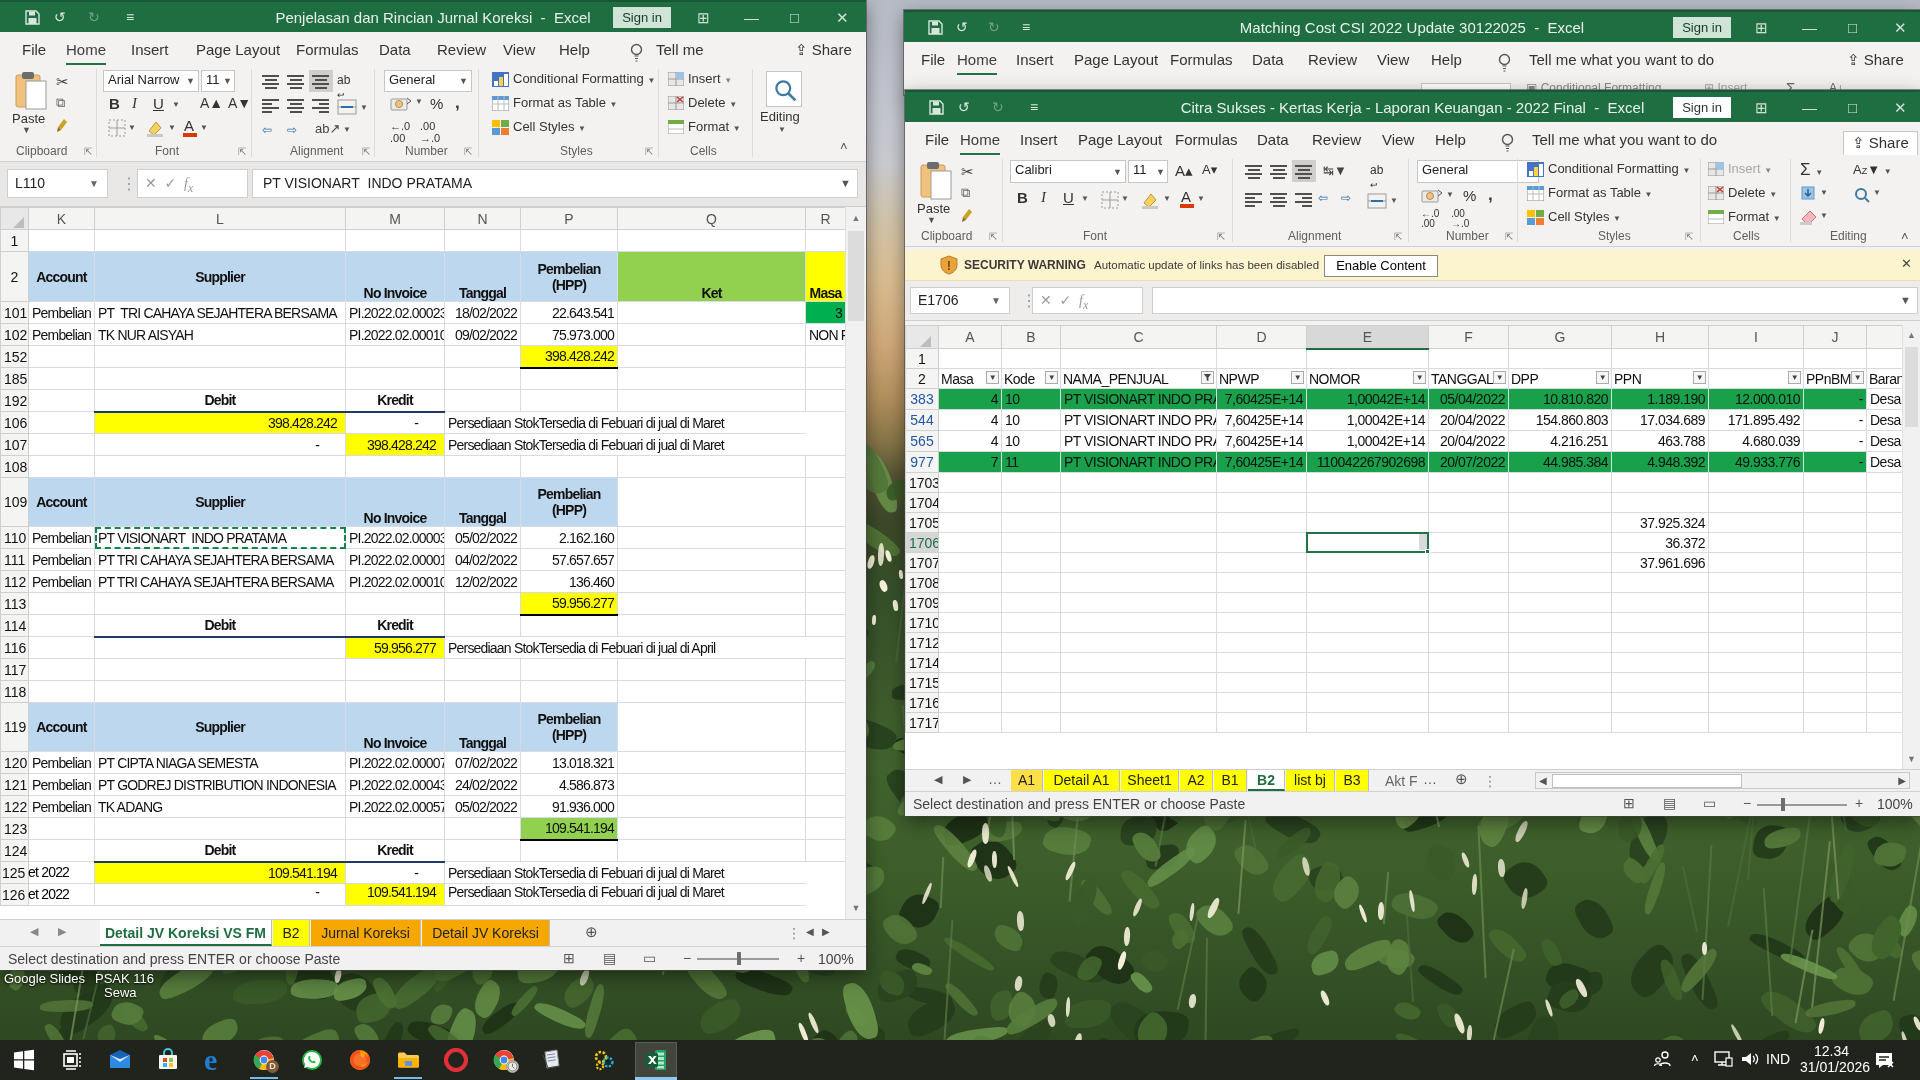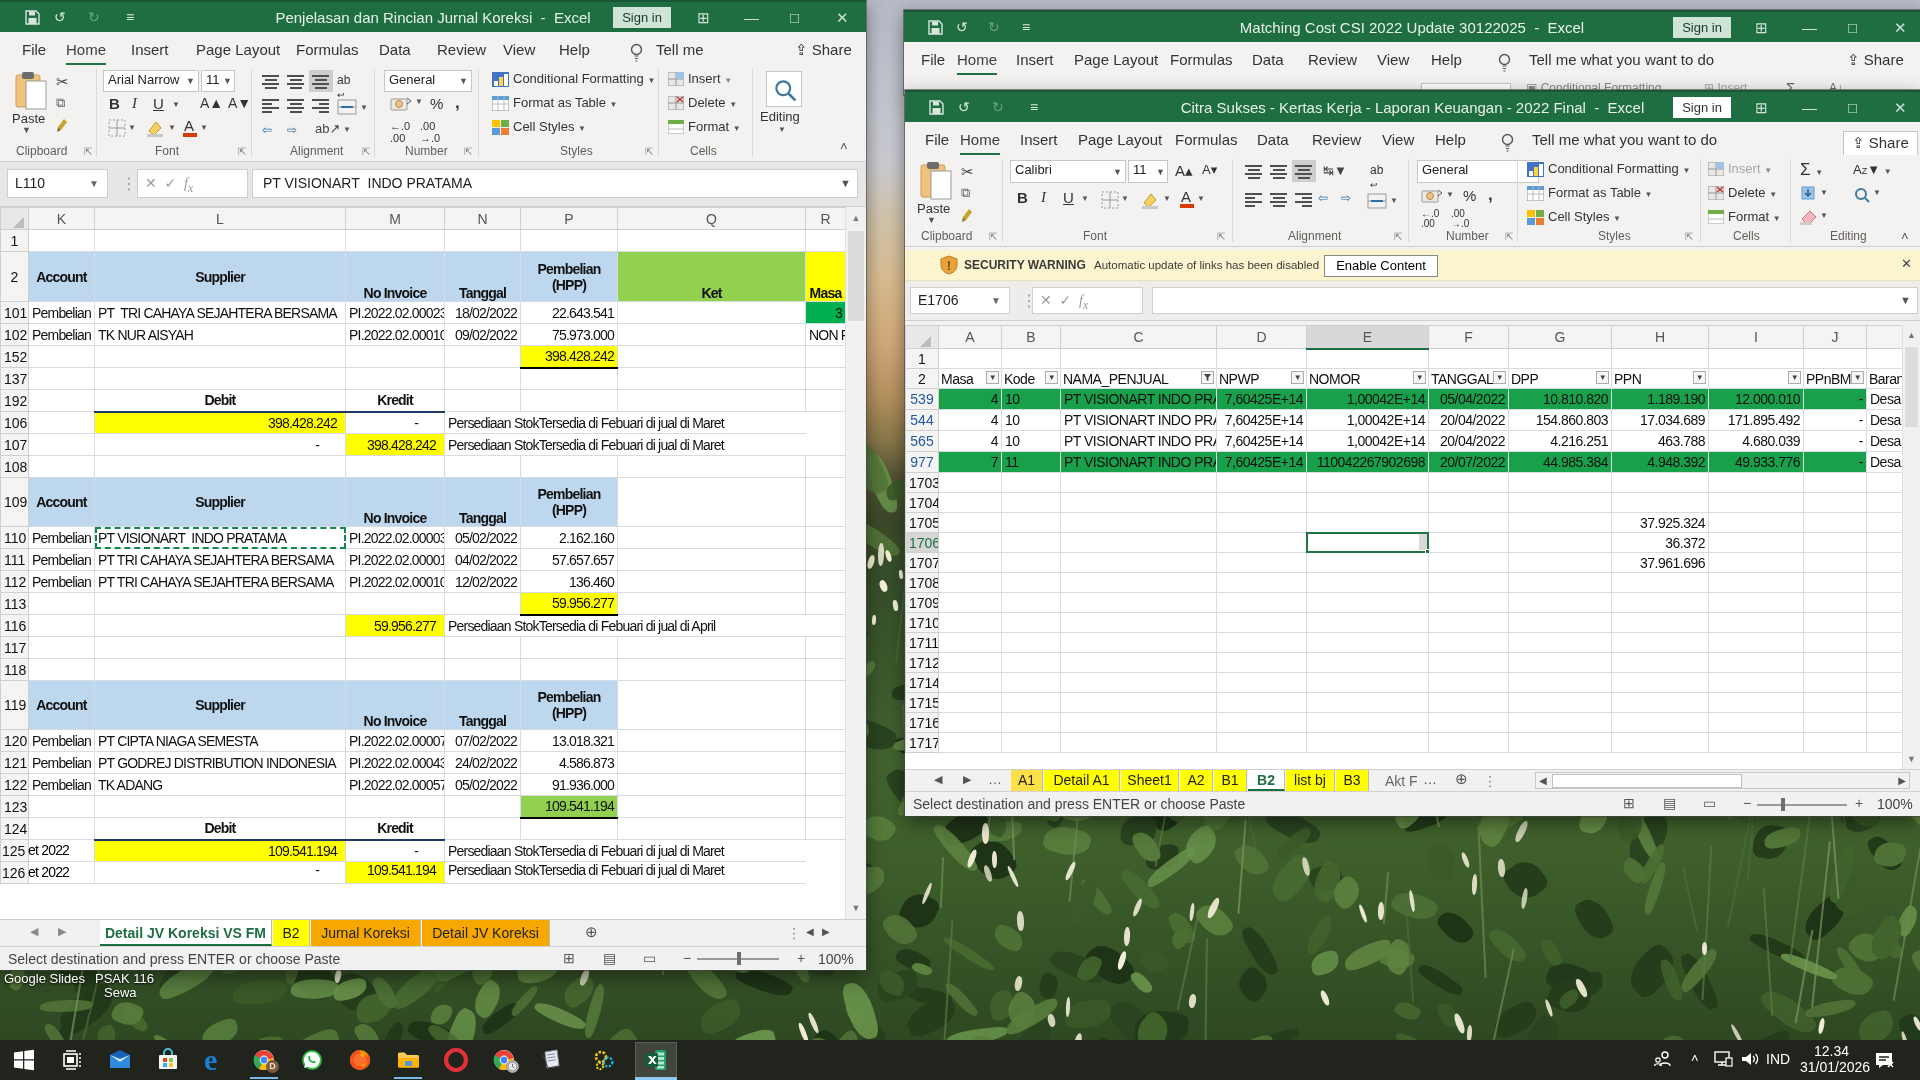--- a/index.html
+++ b/index.html
@@ -1255,21 +1255,21 @@
             <td class="gut">152</td>
             <td></td>
             <td></td>
             <td></td>
             <td></td>
             <td class="num" style="background:#ffff00;border-top:1px solid #000;border-bottom:2px solid #000">398.428.242</td>
             <td></td>
             <td></td>
           </tr>
           <tr style="height:22px">
-            <td class="gut">137</td>
+            <td class="gut">185</td>
             <td></td>
             <td></td>
             <td></td>
             <td></td>
             <td></td>
             <td></td>
             <td></td>
           </tr>
           <tr style="height:22px">
             <td class="gut">192</td>
@@ -1345,20 +1345,30 @@
             <td></td>
             <td></td>
           </tr>
           <tr style="height:22px">
             <td class="gut">113</td>
             <td></td>
             <td></td>
             <td></td>
             <td></td>
             <td class="num" style="background:#ffff00;border-top:1px solid #000;border-bottom:2px solid #000">59.956.277</td>
+            <td></td>
+            <td></td>
+          </tr>
+          <tr style="height:22px">
+            <td class="gut">114</td>
+            <td></td>
+            <td class="ctr dkb" style="font-weight:700;border-bottom:2px solid #1f3864">Debit</td>
+            <td class="ctr dkb" style="font-weight:700;border-bottom:2px solid #1f3864">Kredit</td>
+            <td></td>
+            <td></td>
             <td></td>
             <td></td>
           </tr>
           <tr style="height:22px">
             <td class="gut">116</td>
             <td></td>
             <td class="num" style="padding-right:8px"></td>
             <td class="num" style="background:#ffff00;padding-right:8px">59.956.277</td>
             <td colspan="3" style="border-right:none">Persediaan StokTersedia di Febuari di jual di April</td>
           </tr>
@@ -1836,21 +1846,21 @@
               <span style="position:absolute;right:2px;top:2px;width:13px;height:13px;background:#f6f6f6;border:1px solid #ababab;display:inline-flex;align-items:center;justify-content:center">
                 <span style="font-size:8px;color:#444;line-height:11px">▼</span>
               </span>
             </td>
             <td style="position:relative;padding:0 16px 0 2px">PPnBM<span style="position:absolute;right:2px;top:2px;width:13px;height:13px;background:#f6f6f6;border:1px solid #ababab;display:inline-flex;align-items:center;justify-content:center">
                 <span style="font-size:8px;color:#444;line-height:11px">▼</span>
               </span></td>
             <td style="position:relative;padding:0 16px 0 2px">Baran</td>
           </tr>
           <tr style="height:21px">
-            <td class="gut" style="color:#2457a5">539</td>
+            <td class="gut" style="color:#2457a5">383</td>
             <td class="num" style=" background:#18a04b;">4</td>
             <td style=" background:#18a04b;">10</td>
             <td style=" background:#18a04b;">PT VISIONART INDO PRA</td>
             <td class="num" style=" background:#18a04b;">7,60425E+14</td>
             <td class="num" style=" background:#18a04b;">1,00042E+14</td>
             <td class="num" style=" background:#18a04b;">05/04/2022</td>
             <td class="num" style=" background:#18a04b;">10.810.820</td>
             <td class="num" style=" background:#18a04b;">1.189.190</td>
             <td class="num" style=" background:#18a04b;">12.000.010</td>
             <td class="num" style=" background:#18a04b;">-</td>
@@ -1991,34 +2001,20 @@
             <td></td>
             <td></td>
             <td></td>
             <td></td>
             <td></td>
             <td></td>
             <td></td>
           </tr>
           <tr style="height:20px">
             <td class="gut">1710</td>
-            <td></td>
-            <td></td>
-            <td></td>
-            <td></td>
-            <td></td>
-            <td></td>
-            <td></td>
-            <td></td>
-            <td></td>
-            <td></td>
-            <td></td>
-          </tr>
-          <tr style="height:20px">
-            <td class="gut">1711</td>
             <td></td>
             <td></td>
             <td></td>
             <td></td>
             <td></td>
             <td></td>
             <td></td>
             <td></td>
             <td></td>
             <td></td>

